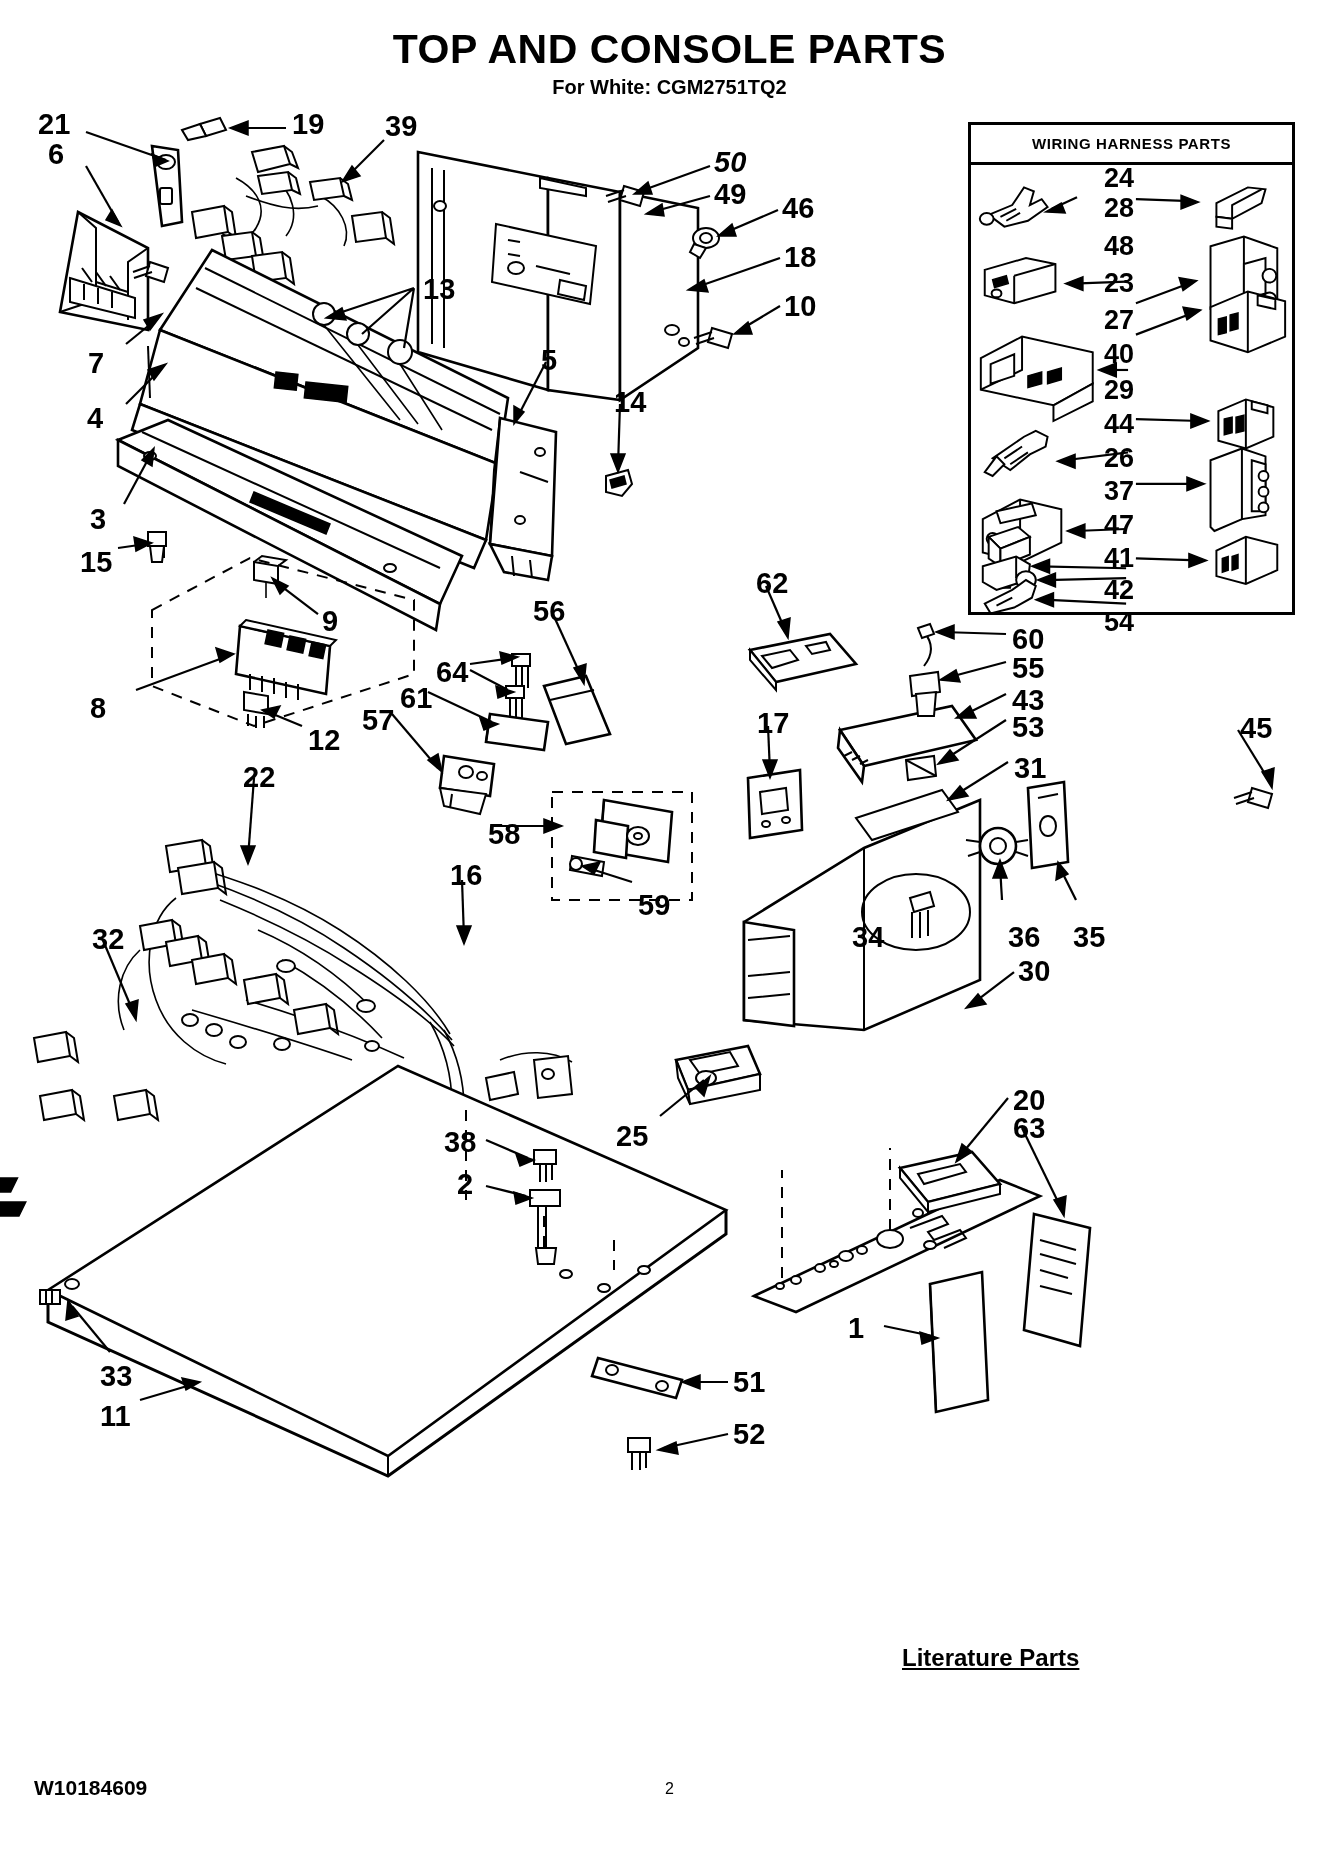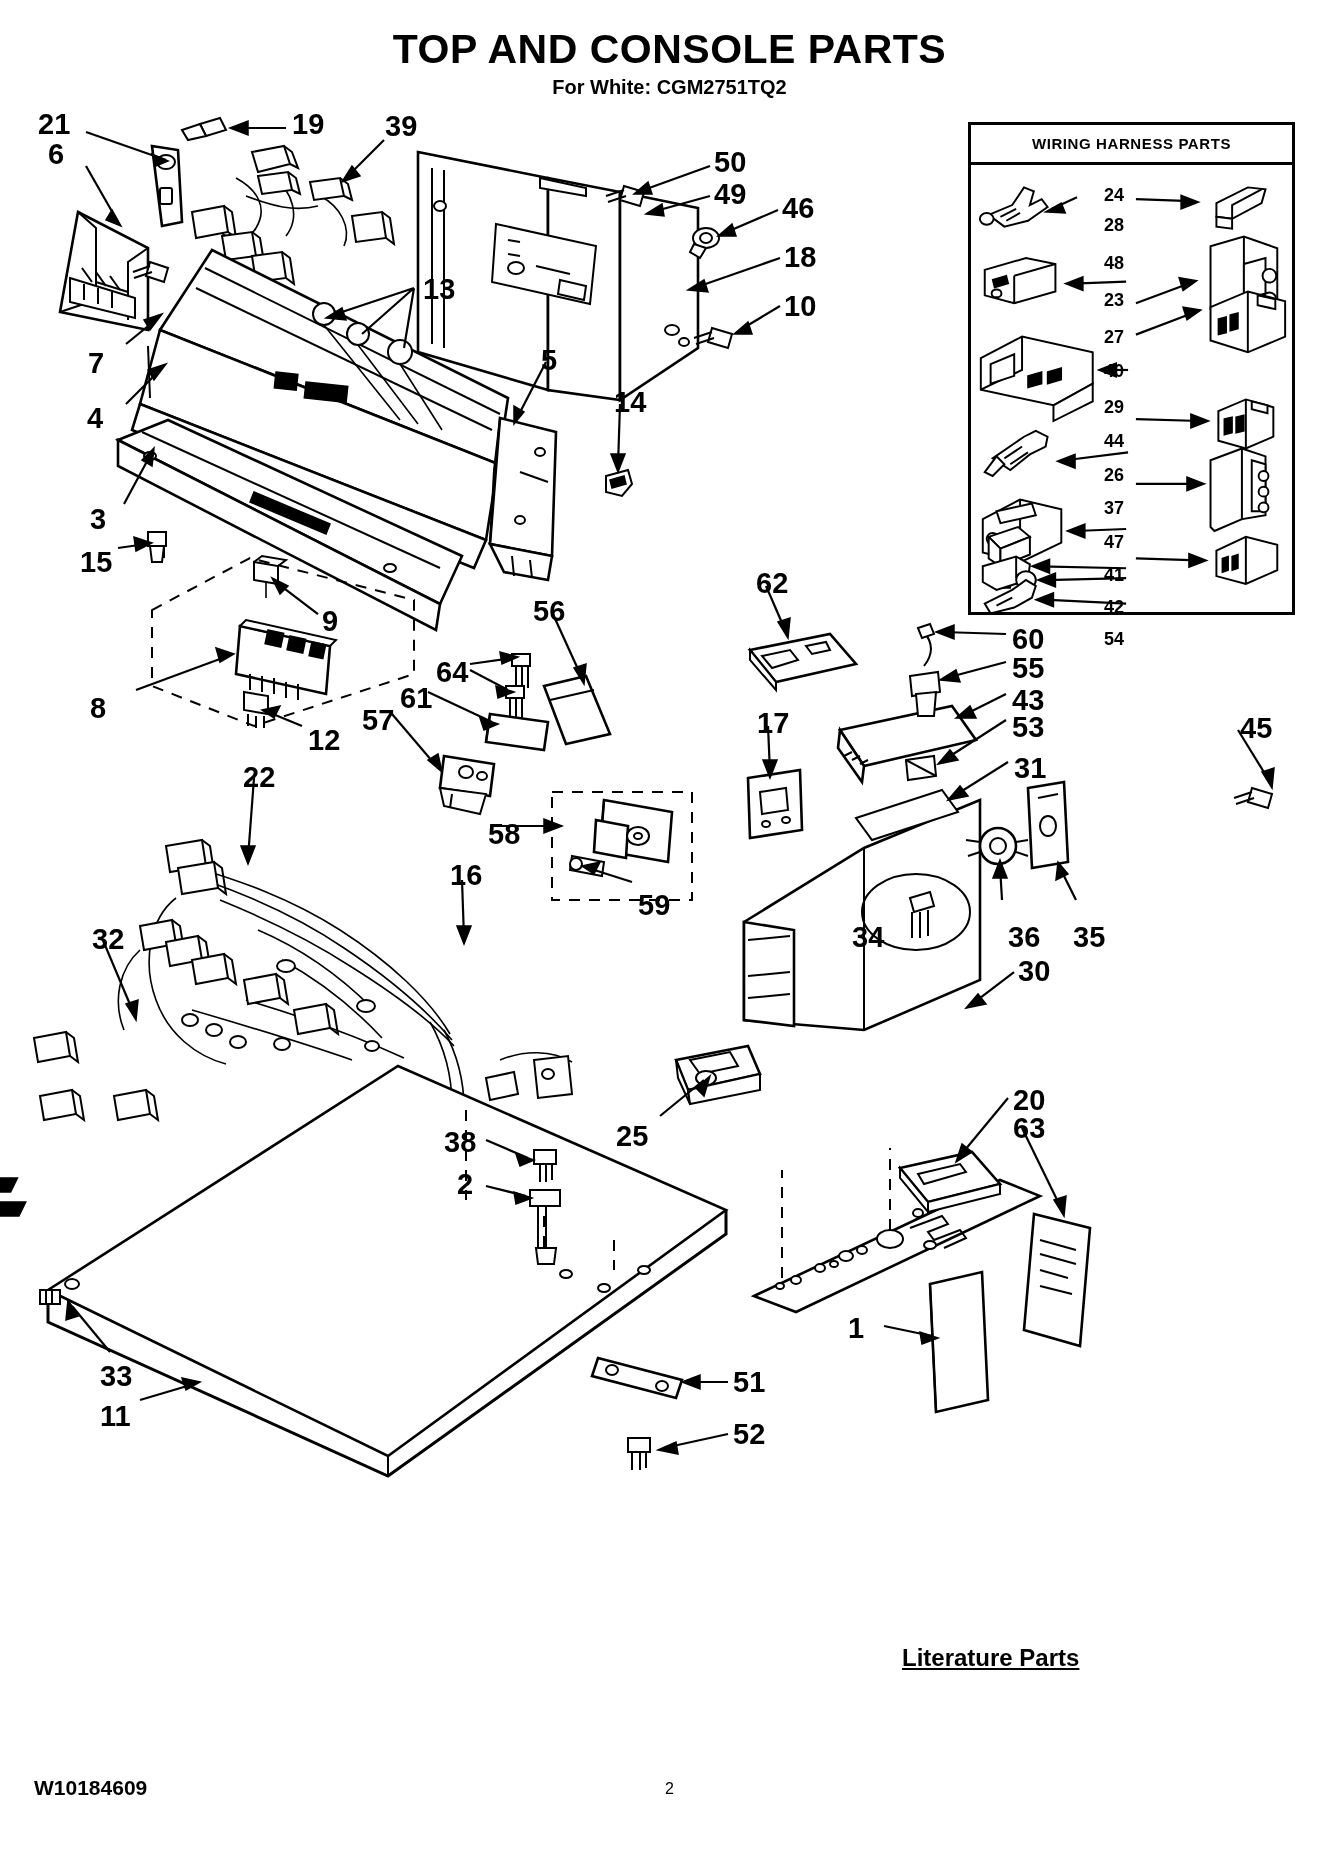--- a/index.html
+++ b/index.html
@@ -19,21 +19,21 @@
   
   .cal{position:absolute;font-size:29px;font-weight:bold;line-height:1;
        font-family:"Liberation Sans", sans-serif;white-space:nowrap;}
   
   #wiring-box{position:absolute;left:968px;top:122px;width:327px;height:493px;
               border:3px solid #000;background:#fff;box-sizing:border-box;}
   #wiring-title-bar{position:absolute;left:0;top:0;width:100%;height:40px;
                     border-bottom:3px solid #000;box-sizing:border-box;
                     display:flex;align-items:center;justify-content:center;}
   #wiring-title{font-size:15px;font-weight:bold;letter-spacing:.6px;}
-  .wnum{position:absolute;font-size:18px;font-weight:bold;line-height:1;margin-top:21px;}
+  .wnum{position:absolute;font-size:27px;font-weight:bold;line-height:1;}
   
   #lit-label{position:absolute;left:902px;top:1644px;font-size:24px;font-weight:bold;
              text-decoration:underline;}
   
   #art{position:absolute;left:0;top:0;width:1339px;height:1849px;}
   #art *{vector-effect:non-scaling-stroke;}
   .ln{stroke:#000;fill:none;stroke-width:2;}
   .ln3{stroke:#000;fill:none;stroke-width:3;}
   .thin{stroke:#000;fill:none;stroke-width:1.6;}
   .fill{fill:#000;stroke:#000;stroke-width:1.5;}
@@ -504,21 +504,21 @@
       <path class="lead" d="M728 1434 L664 1448"></path>   
         <polygon class="fill" points="658,1450 676,1442 678,1454"></polygon>
     </g>
   </svg>
 
   <div id="callouts">
       <div class="cal" style="left: 38px; top: 110px;">21</div>
       <div class="cal" style="left: 292px; top: 110px;">19</div>
       <div class="cal" style="left: 385px; top: 112px;">39</div>
       <div class="cal" style="left: 48px; top: 140px;">6</div>
-      <div class="cal" style="left: 714px; top: 148px;">50</div>
+      <div class="cal" style="left: 714px; top: 148px; font-style: italic;">50</div>
       <div class="cal" style="left: 714px; top: 180px;">49</div>
       <div class="cal" style="left: 782px; top: 194px;">46</div>
       <div class="cal" style="left: 784px; top: 243px;">18</div>
       <div class="cal" style="left: 88px; top: 349px;">7</div>
       <div class="cal" style="left: 423px; top: 275px;">13</div>
       <div class="cal" style="left: 784px; top: 292px;">10</div>
       <div class="cal" style="left: 87px; top: 404px;">4</div>
       <div class="cal" style="left: 541px; top: 346px;">5</div>
       <div class="cal" style="left: 614px; top: 388px;">14</div>
       <div class="cal" style="left: 90px; top: 505px;">3</div>

